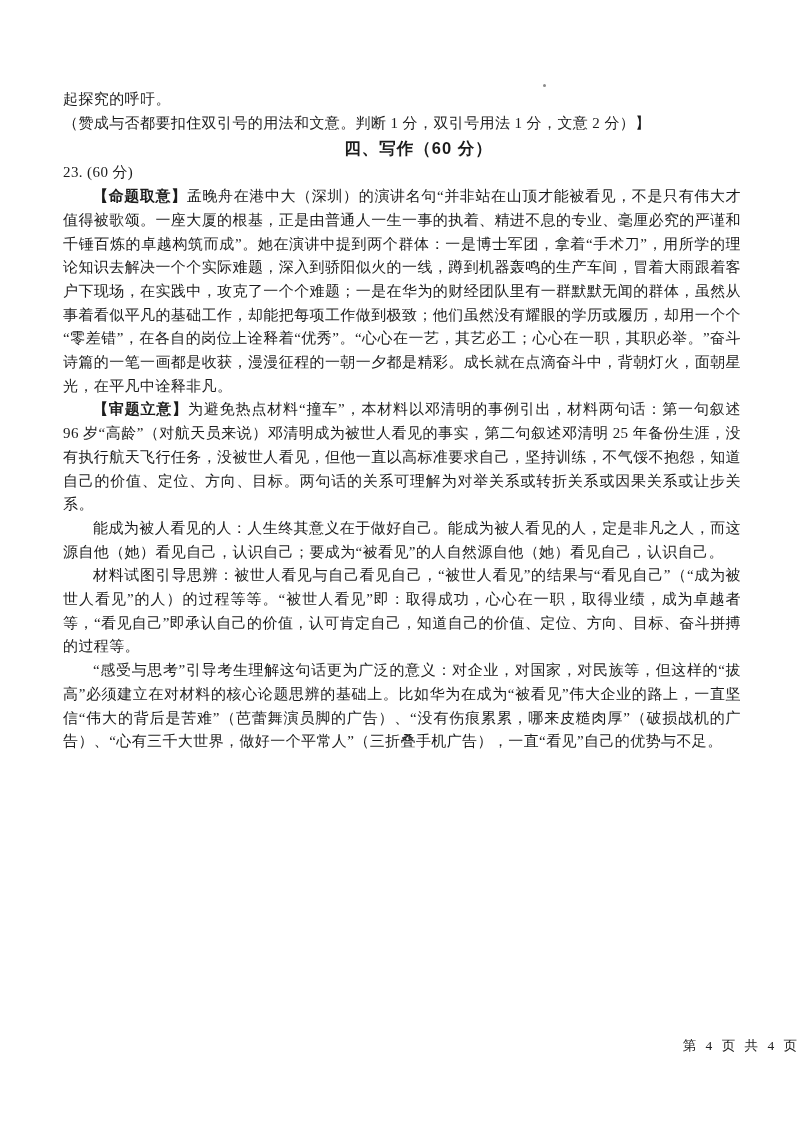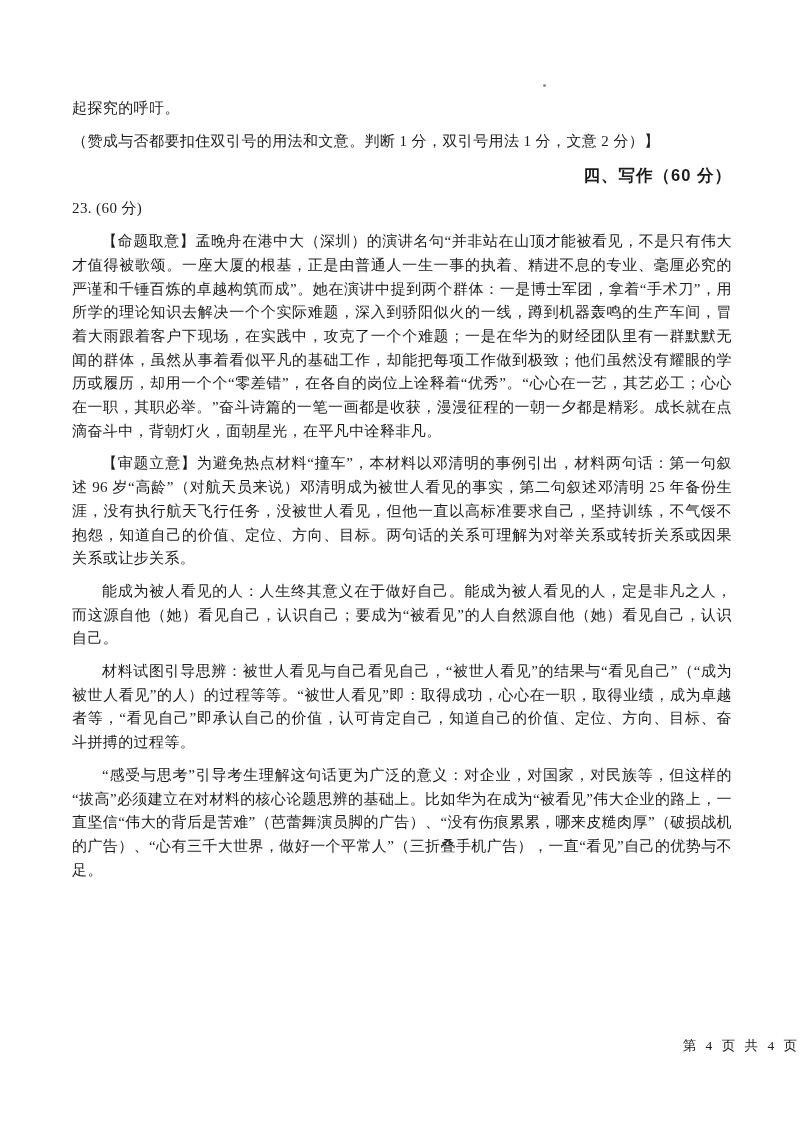--- a/index.html
+++ b/index.html
@@ -13,39 +13,39 @@
     color: #1c1c1c;
     overflow: hidden;
   }
   .content {
     position: absolute;
     left: 63px;
     top: 88px;
     width: 678px;
   }
   .content p {
-    margin: 9px;
+    margin: 0;
     font-size: 15px;
     line-height: 23.7px;
     text-align: justify;
     text-justify: inter-ideograph;
     letter-spacing: 0.4px;
   }
   p.flush { text-indent: 0; }
   p.indent { text-indent: 2em; }
   p.heading {
     font-family: "Liberation Sans", "DejaVu Sans", sans-serif;
     font-weight: bold;
     font-size: 16.5px;
     line-height: 26px;
     text-indent: 2em;
-    text-align: right;
+    text-align: center;
     letter-spacing: 1px;
   }
-  .para-label { font-weight: normal; }
+  .para-label { font-weight: bold; }
   .footer {
     position: absolute;
     top: 1037px;
     left: 0;
     width: 100%;
     text-align: right;
     font-size: 13.5px;
     letter-spacing: 3px;
     color: #222222;
   }

